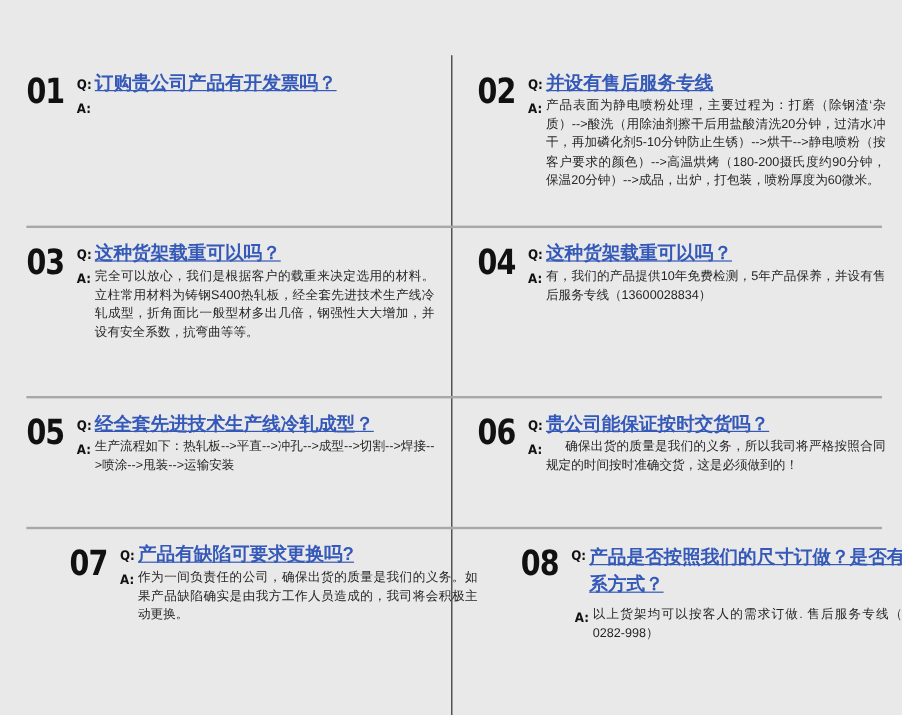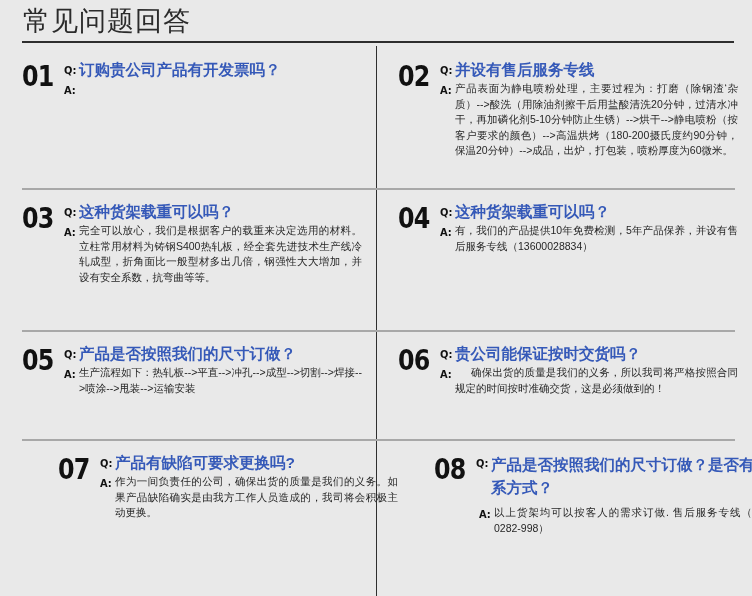--- a/index.html
+++ b/index.html
@@ -138,20 +138,21 @@
   .qa-tag.q-tag { padding-top: 3px; }
   .qa-tag.a-tag { padding-top: 2px; }
 
   .question-text {
     flex: 1 1 auto;
     font-size: 15.5px;
     font-weight: 700;
     color: #3559b8;
     line-height: 20px;
     letter-spacing: 0px;
+    text-decoration: underline;
   }
 
   .answer-text {
     flex: 1 1 auto;
     font-size: 10.5px;
     font-weight: 400;
     color: #262626;
     line-height: 15.5px;
     letter-spacing: 0px;
     text-align: justify;
@@ -162,24 +163,20 @@
   .cell.item-08 .question-text { line-height: 23px; }
   .cell.item-08 .qa-line.a-line { margin-top: 6px; padding-left: 3px; }
 
   .cell.item-06 .answer-text { text-indent: 16px; }
 </style>
 </head>
 <body>
 
 <div class="page">
 
-  <div class="header">
-    <div class="header-title">常见问题回答</div>
-    <div class="header-rule"></div>
-  </div>
 
   <div class="faq-grid">
 
     <div class="v-divider"></div>
     <div class="h-divider d1"></div>
     <div class="h-divider d2"></div>
     <div class="h-divider d3"></div>
 
     <div class="cell col-l r1 item-01">
       <div class="cell-inner">
@@ -243,21 +240,21 @@
         </div>
       </div>
     </div>
 
     <div class="cell col-l r3 item-05">
       <div class="cell-inner">
         <div class="qa-number">05</div>
         <div class="qa-body">
           <div class="qa-line q-line">
             <span class="qa-tag q-tag">Q:</span>
-            <span class="question-text">产品是否按照我们的尺寸订做？</span>
+            <span class="question-text">经全套先进技术生产线冷轧成型？</span>
           </div>
           <div class="qa-line a-line">
             <span class="qa-tag a-tag">A:</span>
             <span class="answer-text">生产流程如下：热轧板--&gt;平直--&gt;冲孔--&gt;成型--&gt;切割--&gt;焊接--&gt;喷涂--&gt;甩装--&gt;运输安装</span>
           </div>
         </div>
       </div>
     </div>
 
     <div class="cell col-r r3 item-06">

